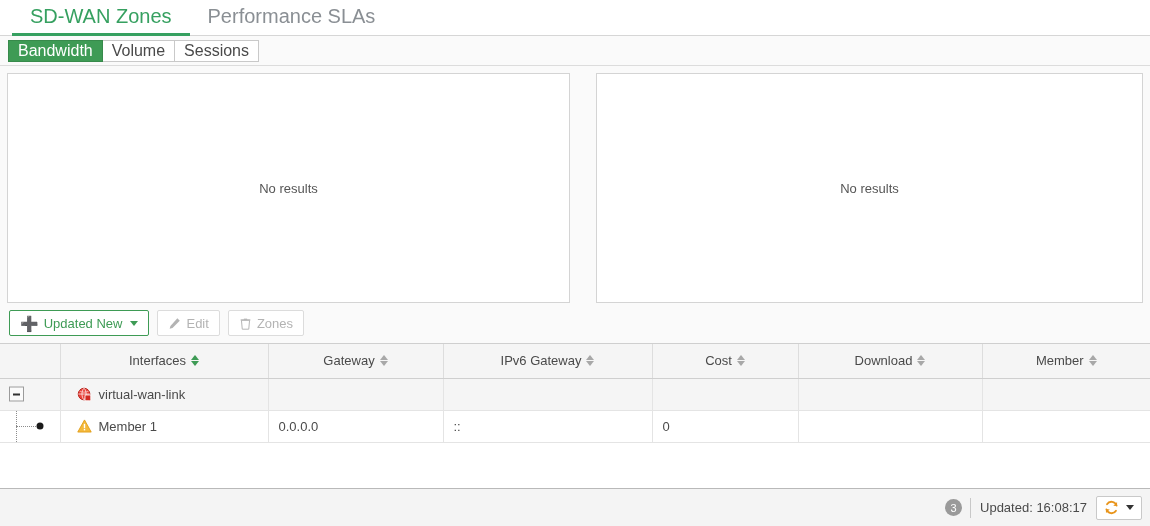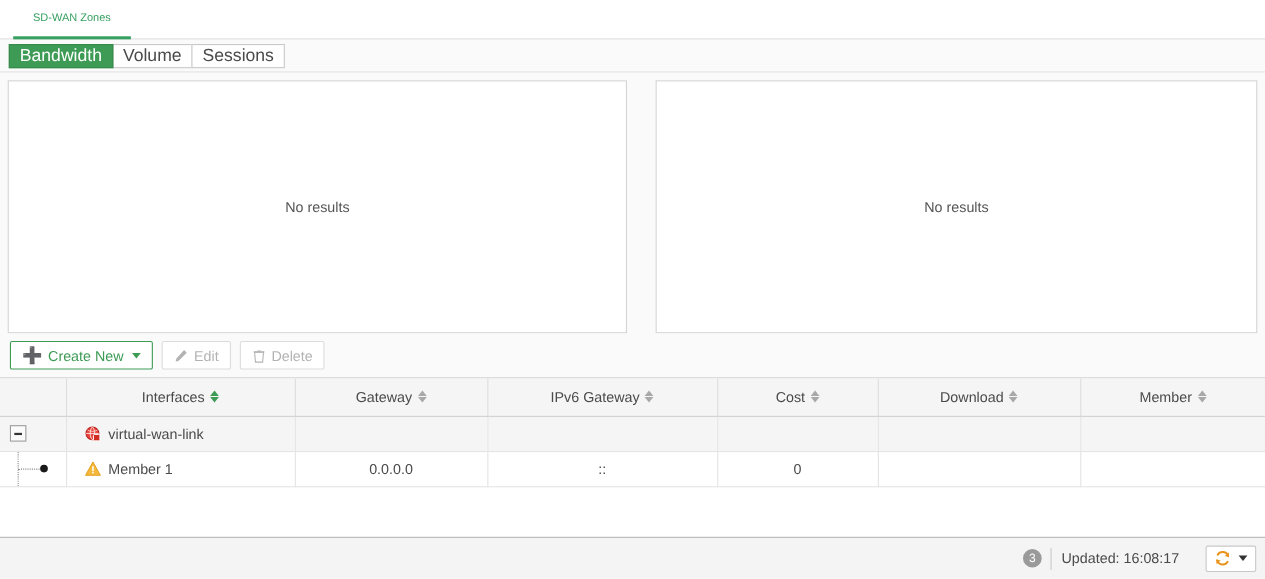--- a/index.html
+++ b/index.html
@@ -32,21 +32,21 @@
     border-bottom: 1px solid #d6d6d6;
     display: flex;
     align-items: stretch;
     padding-left: 12px;
     flex: 0 0 auto;
   }
   .topnav-tab {
     display: flex;
     align-items: center;
     padding: 0 18px;
-    font-size: 10px;
+    font-size: 20px;
     color: #8a8f94;
     cursor: pointer;
     border-bottom: 3px solid transparent;
     margin-bottom: -1px;
     white-space: nowrap;
   }
   .topnav-tab.active {
     color: #36a060;
     border-bottom-color: #36a060;
   }
@@ -182,21 +182,21 @@
     border-bottom: 1px solid #e4e4e4;
     padding: 0 10px;
     color: #4a4a4a;
     vertical-align: middle;
     white-space: nowrap;
     overflow: hidden;
     margin-top: 48px;
   }
   table.grid td:last-child { border-right: none; }
   tr.group-row td { background: #f5f5f5; }
-  tr.child-row td { background: #ffffff; text-align: center; }
+  tr.child-row td { background: #ffffff; }
 
   .th-inner {
     display: inline-flex;
     align-items: center;
     gap: 5px;
     text-align: center;
   }
   .sorticon {
     display: inline-flex;
     flex-direction: column;
@@ -295,21 +295,21 @@
   }
   .vdiv {
     width: 1px;
     height: 20px;
     background: #c8c8c8;
     margin-right: 9px;
   }
   .updated-text {
     font-size: 13px;
     color: #4a4a4a;
-    margin-right: 24px;
+    margin-right: 9px;
     white-space: nowrap;
   }
   .refresh-btn {
     height: 24px;
     display: inline-flex;
     align-items: center;
     gap: 4px;
     padding: 0 7px;
     background: #ffffff;
     border: 1px solid #c9c9c9;
@@ -320,20 +320,23 @@
 </style>
 </head>
 <body>
 
 <div id="app">
 
   <div class="topnav">
     <div class="topnav-tab active">
       <span>SD-WAN Zones</span>
     </div>
+    <div class="topnav-tab">
+      <span>Performance SLAs</span>
+    </div>
   </div>
 
   <div class="subbar">
     <div class="segbtn active">
       <span>Bandwidth</span>
     </div>
     <div class="segbtn">
       <span>Volume</span>
     </div>
     <div class="segbtn">
@@ -346,36 +349,36 @@
       <span>No results</span>
     </div>
     <div class="panel right">
       <span>No results</span>
     </div>
   </div>
 
   <div class="toolbar">
     <div class="tbtn primary">
       <span class="plus-icon">➕</span>
-      <span>Create New</span>
+      <span>Updated New</span>
       <span class="caret"></span>
     </div>
     <div class="tbtn disabled">
       <svg class="pencil" width="13" height="13" viewBox="0 0 16 16">
         <path d="M11.5 1.5 L14.5 4.5 L5.5 13.5 L2 14.5 L3 11 Z" fill="#b3b3b3"></path>
       </svg>
       <span>Edit</span>
     </div>
     <div class="tbtn disabled">
       <svg class="trash" width="13" height="13" viewBox="0 0 16 16">
         <path d="M3 4 H13 L12 15 H4 Z" fill="none" stroke="#b3b3b3" stroke-width="1.2"></path>
         <path d="M2 3.6 H14" stroke="#b3b3b3" stroke-width="1.4"></path>
         <path d="M6 2 H10 V3.5 H6 Z" fill="#b3b3b3"></path>
       </svg>
-      <span>Delete</span>
+      <span>Zones</span>
     </div>
   </div>
 
   <div class="tablewrap">
     <table class="grid">
       <colgroup>
         <col style="width:60px">
         <col style="width:208px">
         <col style="width:175px">
         <col style="width:209px">

